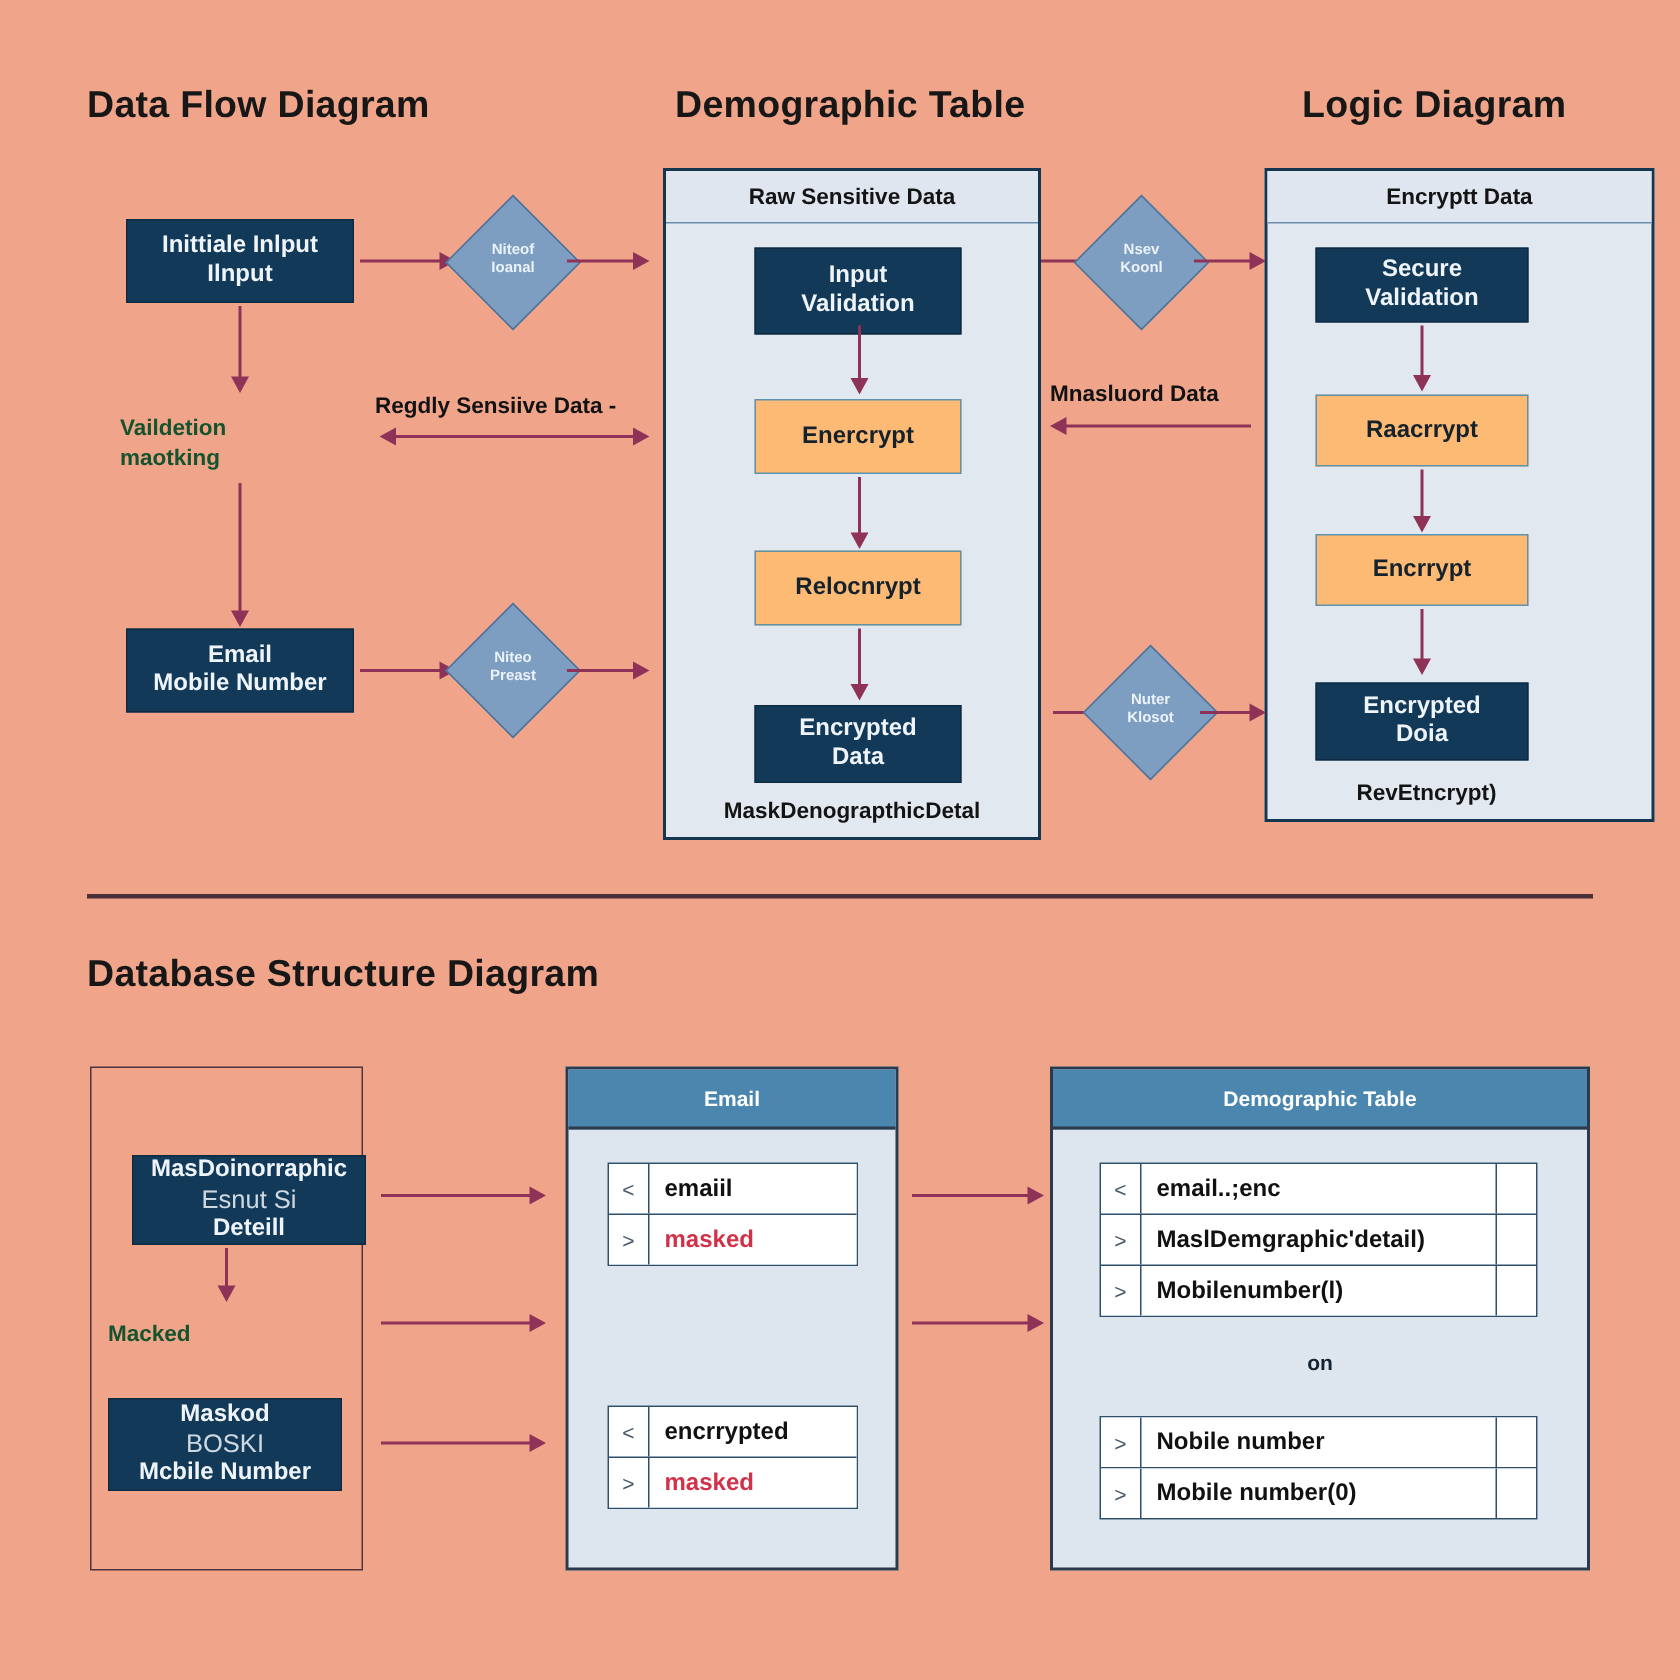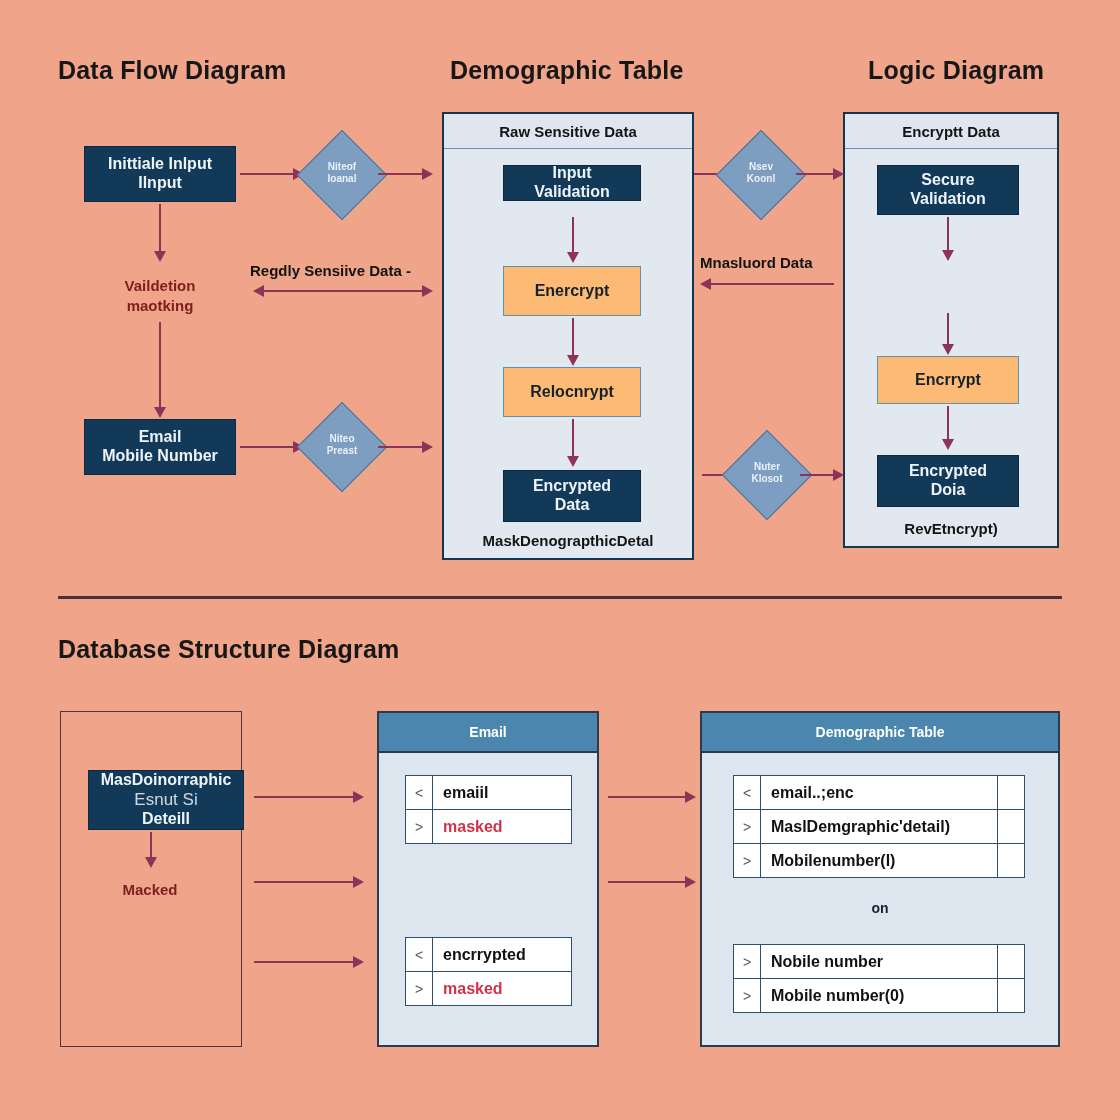--- a/index.html
+++ b/index.html
@@ -160,24 +160,24 @@
     position: absolute;
     font-size: 15px;
     font-weight: 600;
     color: #121212;
     white-space: nowrap;
   }
 
   
   .flow-text {
     position: absolute;
-    text-align: center;
+    text-align: left;
     font-size: 15px;
     font-weight: 600;
-    color: #7f1d1d;
+    color: #14532d;
     line-height: 1.35;
   }
 
   
   .panel-caption {
     position: absolute;
     left: 0; right: 0;
     text-align: center;
     font-size: 15px;
     font-weight: 600;
@@ -337,21 +337,21 @@
   <div class="abs arrow-h" style="left:253px; top:281px; width:180px; height:20px;">
     <div class="arrow-line-h" style="left:9px; right:9px;"></div>
     <div class="arrow-head-l"></div>
     <div class="arrow-head-r"></div>
   </div>
 
   <div class="abs panel" style="left:442px; top:112px; width:252px; height:448px;">
     <div class="panel-header">Raw Sensitive Data</div>
   </div>
 
-  <div class="abs node dark" style="left:503px; top:165px; width:138px; height:36px;">
+  <div class="abs node dark" style="left:503px; top:165px; width:138px; height:58px;">
     <span>Input</span>
     <span>Validation</span>
   </div>
   <div class="abs arrow-v" style="left:563px; top:217px; width:20px; height:46px;">
     <div class="arrow-line-v"></div>
       <div class="arrow-head-d"></div>
   </div>
 
   <div class="abs node light" style="left:503px; top:266px; width:138px; height:50px;">
     <span>Enercrypt</span>
@@ -369,33 +369,36 @@
       <div class="arrow-head-d"></div>
   </div>
 
   <div class="abs node dark" style="left:503px; top:470px; width:138px; height:52px;">
     <span>Encrypted</span>
     <span>Data</span>
   </div>
 
   <div class="panel-caption" style="left:442px; top:532px; width:252px;">MaskDenograpthicDetal</div>
 
-  <div class="abs panel" style="left:843px; top:112px; width:216px; height:436px;">
+  <div class="abs panel" style="left:843px; top:112px; width:260px; height:436px;">
     <div class="panel-header">Encryptt Data</div>
   </div>
 
   <div class="abs node dark" style="left:877px; top:165px; width:142px; height:50px;">
     <span>Secure</span>
     <span>Validation</span>
   </div>
   <div class="abs arrow-v" style="left:938px; top:217px; width:20px; height:44px;">
     <div class="arrow-line-v"></div>
       <div class="arrow-head-d"></div>
   </div>
 
+  <div class="abs node light" style="left:877px; top:263px; width:142px; height:48px;">
+    <span>Raacrrypt</span>
+  </div>
   <div class="abs arrow-v" style="left:938px; top:313px; width:20px; height:42px;">
     <div class="arrow-line-v"></div>
       <div class="arrow-head-d"></div>
   </div>
 
   <div class="abs node light" style="left:877px; top:356px; width:142px; height:48px;">
     <span>Encrrypt</span>
   </div>
   <div class="abs arrow-v" style="left:938px; top:406px; width:20px; height:44px;">
     <div class="arrow-line-v"></div>
@@ -457,20 +460,25 @@
     <span>Deteill</span>
   </div>
 
   <div class="abs arrow-v" style="left:141px; top:832px; width:20px; height:36px;">
     <div class="arrow-line-v"></div>
       <div class="arrow-head-d"></div>
   </div>
 
   <div class="abs flow-text" style="left:72px; top:880px; width:156px;">Macked</div>
 
+  <div class="abs node dark" style="left:72px; top:932px; width:156px; height:62px;">
+    <span>Maskod</span>
+    <span class="sub">BOSKI</span>
+    <span>Mcbile Number</span>
+  </div>
 
   <div class="abs arrow-h" style="left:254px; top:787px; width:110px; height:20px;">
     <div class="arrow-line-h"></div>
       <div class="arrow-head-r"></div>
   </div>
   <div class="abs arrow-h" style="left:254px; top:872px; width:110px; height:20px;">
     <div class="arrow-line-h"></div>
       <div class="arrow-head-r"></div>
   </div>
   <div class="abs arrow-h" style="left:254px; top:952px; width:110px; height:20px;">

